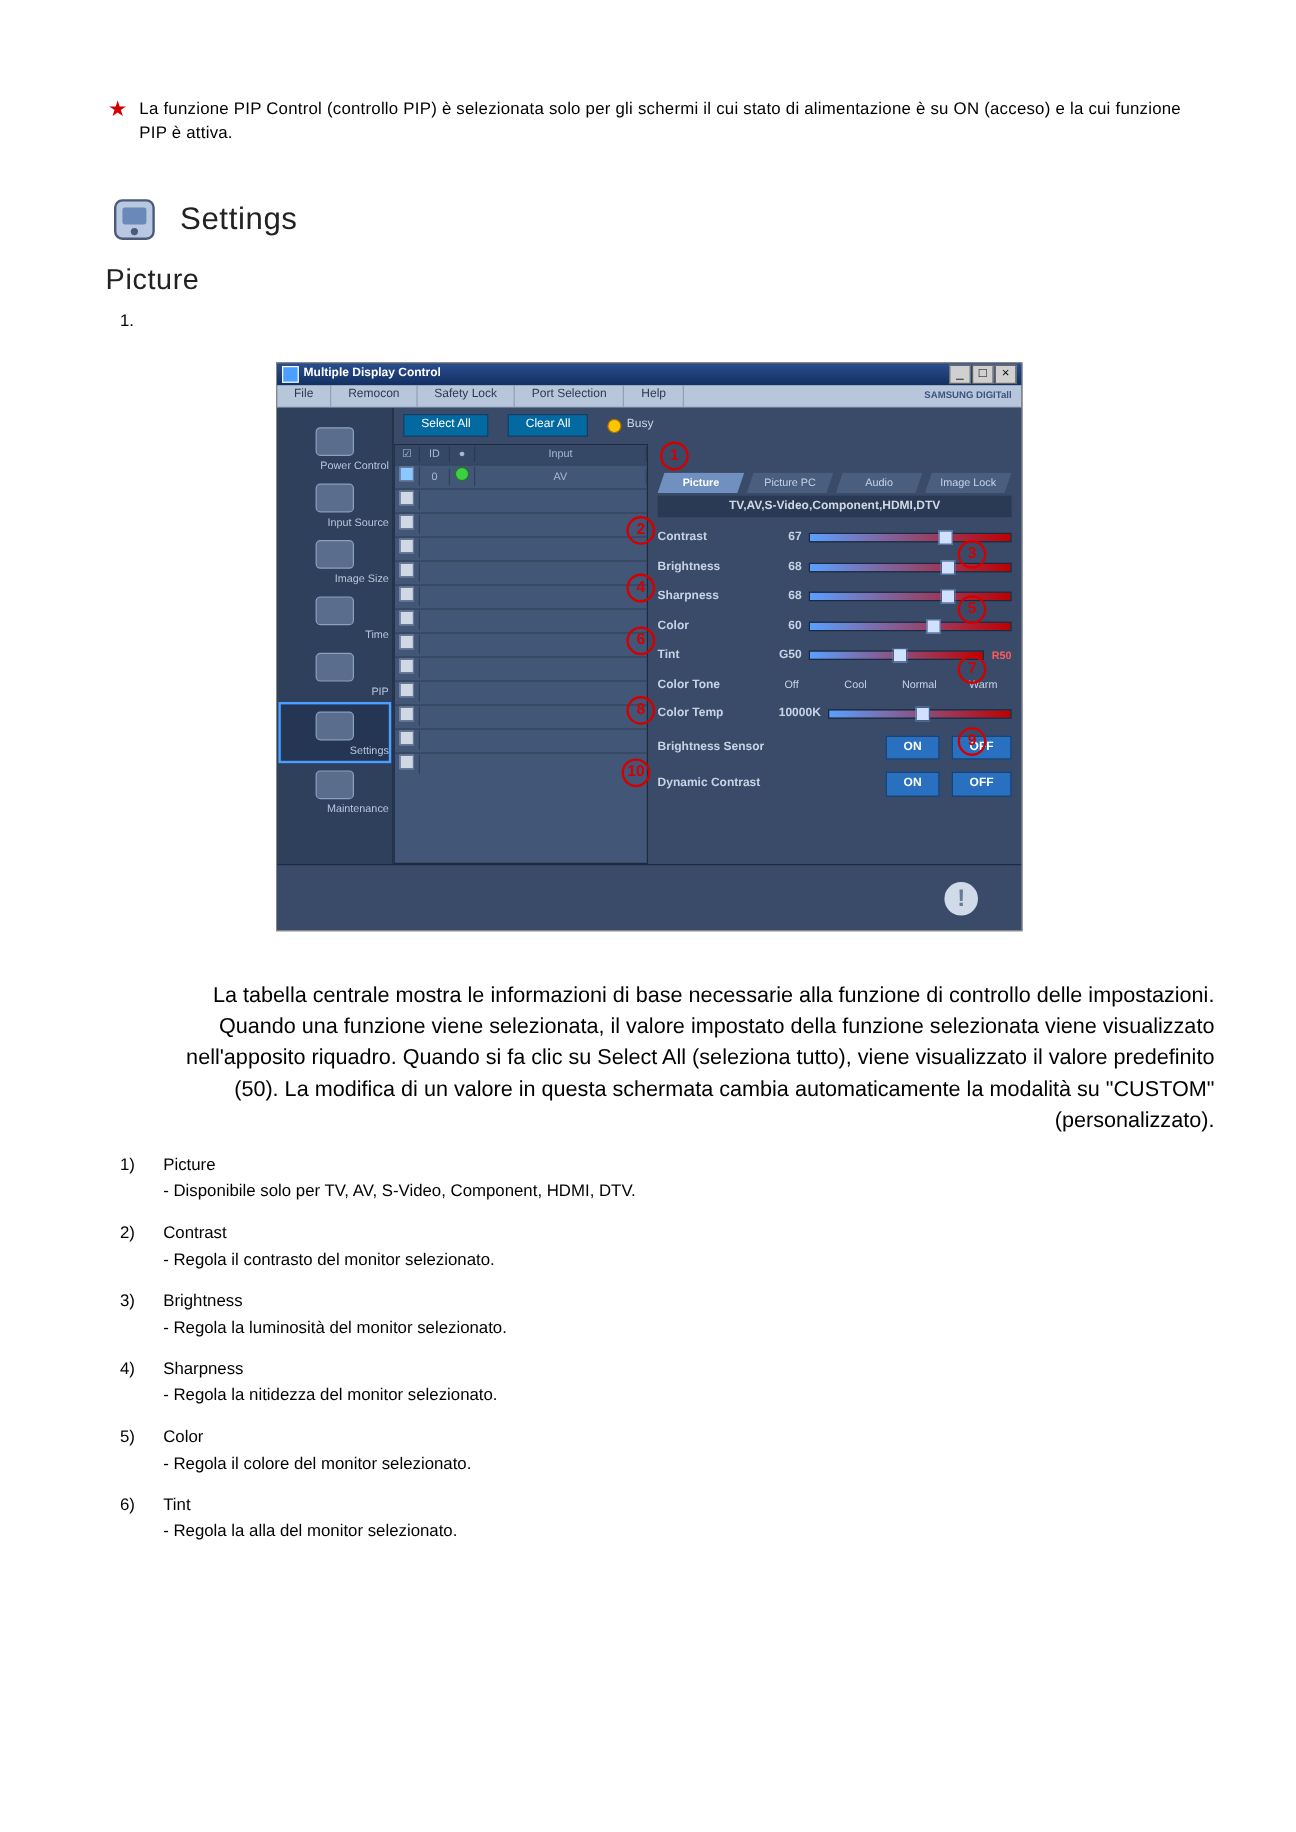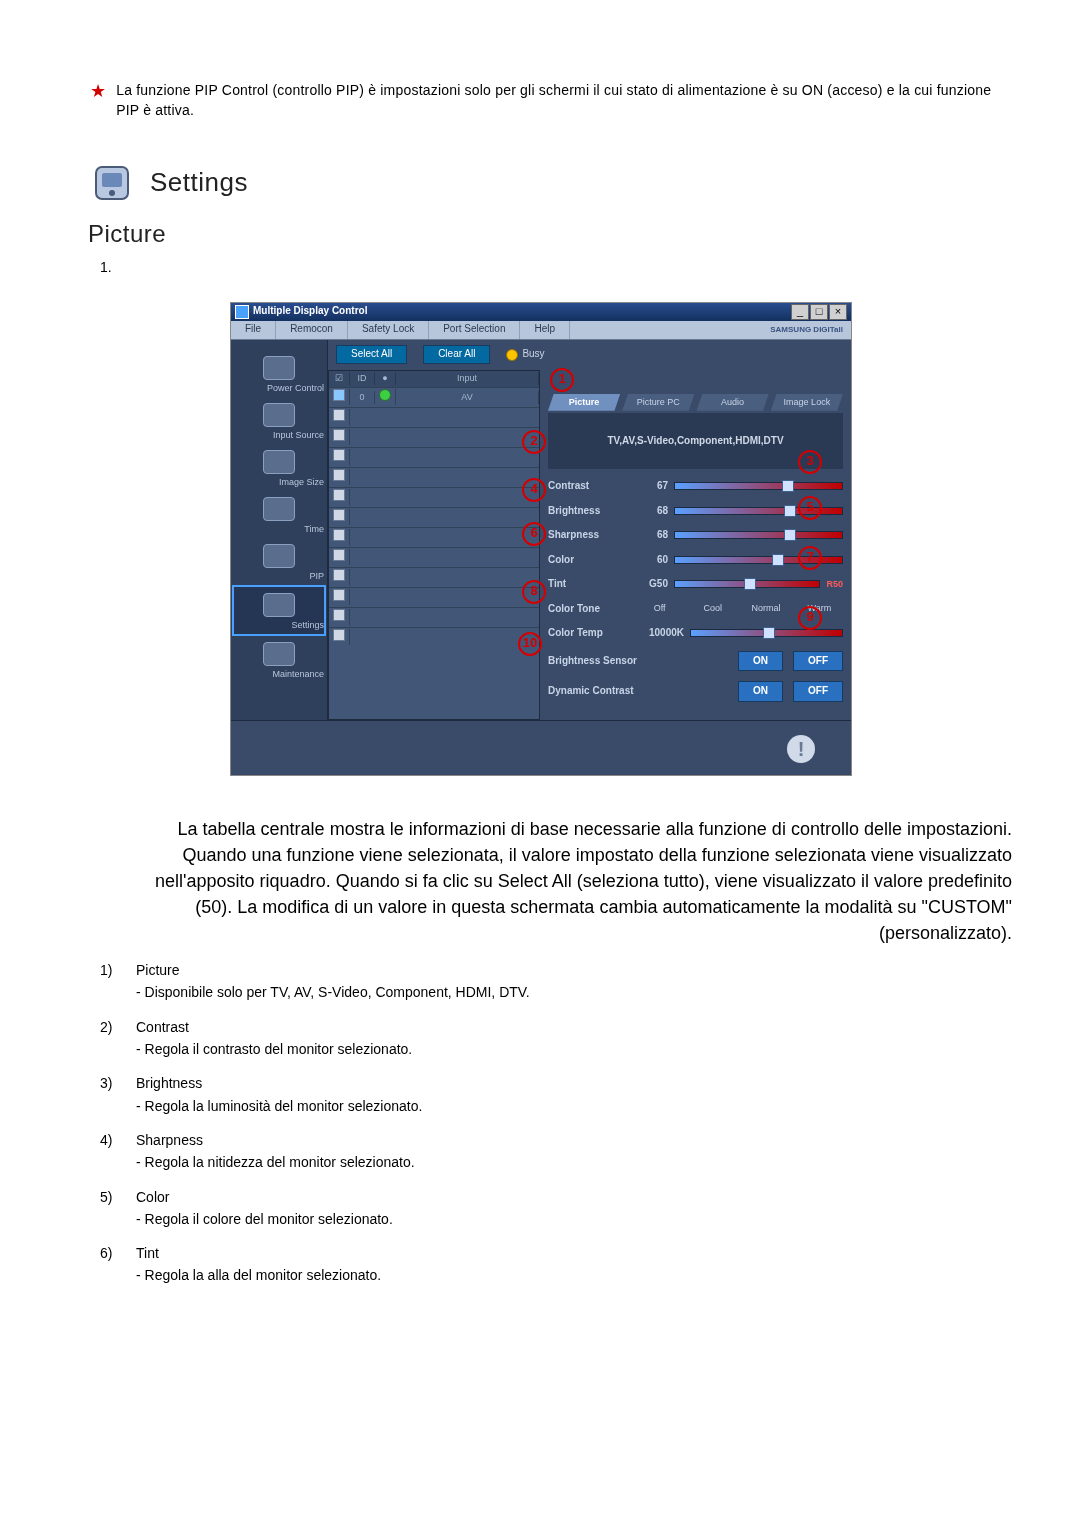--- a/index.html
+++ b/index.html
@@ -298,21 +298,21 @@
   .tabbar .tab.active {
     background: #7090c0;
     color: #fff;
     font-weight: bold;
   }
   .subtitle-bar {
     background: #2a3a54;
     color: #d0d8e6;
     text-align: center;
     font-size: 10px;
-    padding: 21px 0;
+    padding: 2px 0;
     margin-top: 2px;
     font-weight: bold;
   }
   .ctrl-row {
     display: flex;
     align-items: center;
     gap: 6px;
     margin-top: 10px;
     font-size: 10px;
     color: #c8d4e6;
@@ -399,21 +399,21 @@
     z-index: 5;
   }
 </style>
 </head>
 <body>
 
 <div class="page">
 
   <div class="note-row">
     <div class="star">★</div>
-    <div class="note-text">La funzione PIP Control (controllo PIP) è impostazioni solo per gli schermi il cui stato di alimentazione è su ON (acceso) e la cui funzione PIP è attiva.</div>
+    <div class="note-text">La funzione PIP Control (controllo PIP) è selezionata solo per gli schermi il cui stato di alimentazione è su ON (acceso) e la cui funzione PIP è attiva.</div>
   </div>
 
   <div class="heading-row">
     <div class="heading-icon">
       <svg width="44" height="44" viewBox="0 0 44 44">
           <rect x="6" y="6" width="32" height="32" rx="6" fill="#b8c8e0" stroke="#4a5a78" stroke-width="2"></rect>
           <rect x="12" y="12" width="20" height="14" rx="2" fill="#6a88b8"></rect>
           <circle cx="22" cy="32" r="3" fill="#4a5a78"></circle>
         </svg>
     </div>

